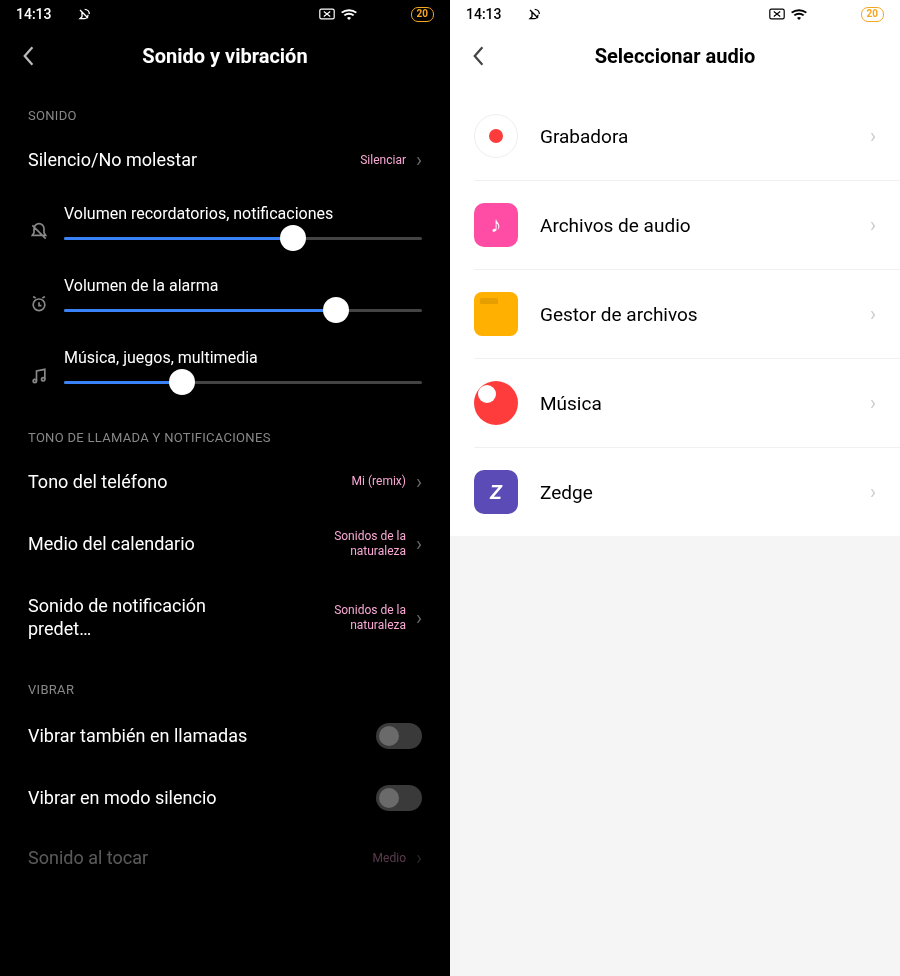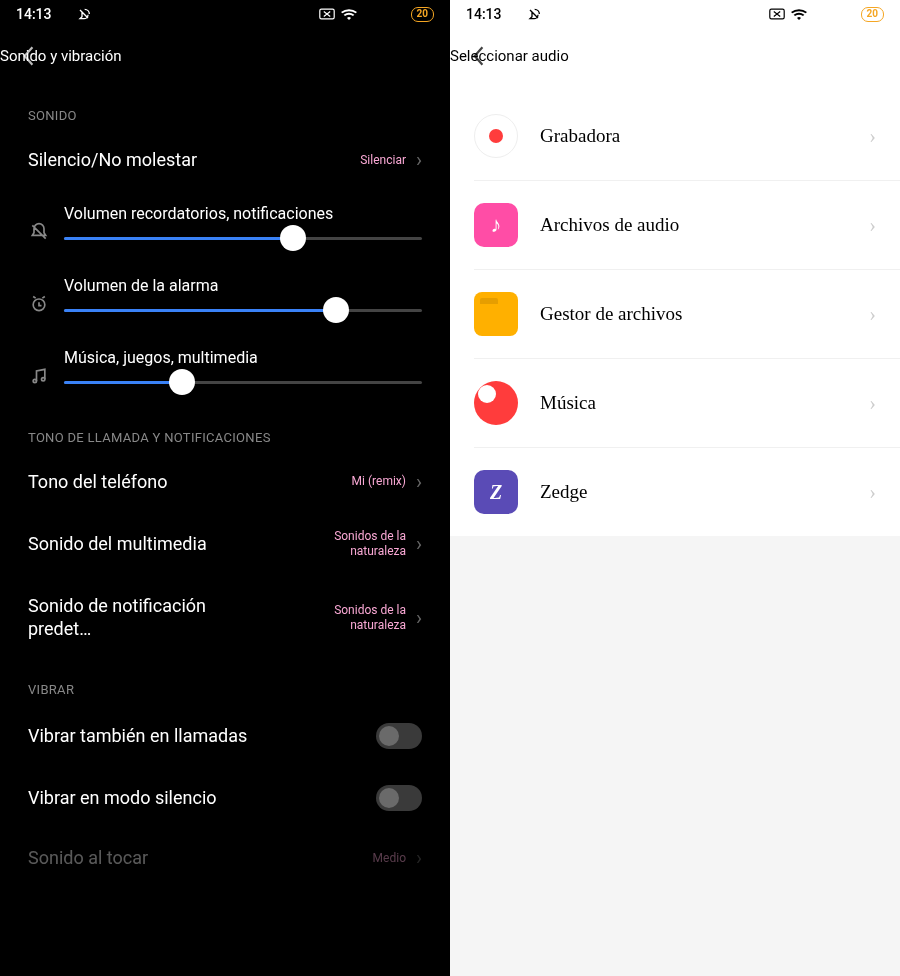--- a/index.html
+++ b/index.html
@@ -54,22 +54,23 @@
     width: 24px; height: 24px;
     display: flex; align-items: center; justify-content: center;
     font-size: 22px;
     line-height: 1;
   }
   .dark .back-btn { color: #bbb; }
   .light .back-btn { color: #444; }
   .header-title {
     position: absolute;
     left: 0; right: 0;
-    font-size: 15px;
-    font-weight: 400;
+    text-align: center;
+    font-size: 20px;
+    font-weight: 700;
     pointer-events: none;
   }
 
   
   .section-header {
     padding: 24px 28px 8px;
     font-size: 13px;
     color: #888;
     letter-spacing: 0.3px;
   }
@@ -122,21 +123,21 @@
   }
   .switch-knob {
     position: absolute;
     top: 3px; left: 3px;
     width: 20px; height: 20px;
     background: #6a6a6a;
     border-radius: 50%;
   }
 
   
-  .light-list { padding-top: 8px; font-family: Liberation Serif, serif; }
+  .light-list { padding-top: 8px; }
   .light-row {
     display: flex;
     align-items: center;
     padding: 22px 24px;
     gap: 22px;
   }
   .light-row + .light-row { border-top: 1px solid #f0f0f0; margin-left: 24px; padding-left: 0; }
   .app-icon { width: 44px; height: 44px; border-radius: 10px; flex-shrink:0; display:flex; align-items:center; justify-content:center; }
   .app-label { flex:1; font-size: 19px; color: #000; }
   .light .chevron { color: #ccc; }
@@ -259,21 +260,21 @@
 
   <div class="setting-row">
     <div class="row-label">Tono del teléfono</div>
     <div class="row-right">
       <div class="row-value">Mi (remix)</div>
       <span class="chevron">›</span>
     </div>
   </div>
 
   <div class="setting-row">
-    <div class="row-label" style="max-width:200px">Sonido del multimedia</div>
+    <div class="row-label" style="max-width:200px">Medio del calendario</div>
     <div class="row-right">
       <div class="row-value" style="max-width:130px">Sonidos de la naturaleza</div>
       <span class="chevron">›</span>
     </div>
   </div>
 
   <div class="setting-row">
     <div class="row-label" style="max-width:220px">Sonido de notificación predet…</div>
     <div class="row-right">
       <div class="row-value" style="max-width:130px">Sonidos de la naturaleza</div>

